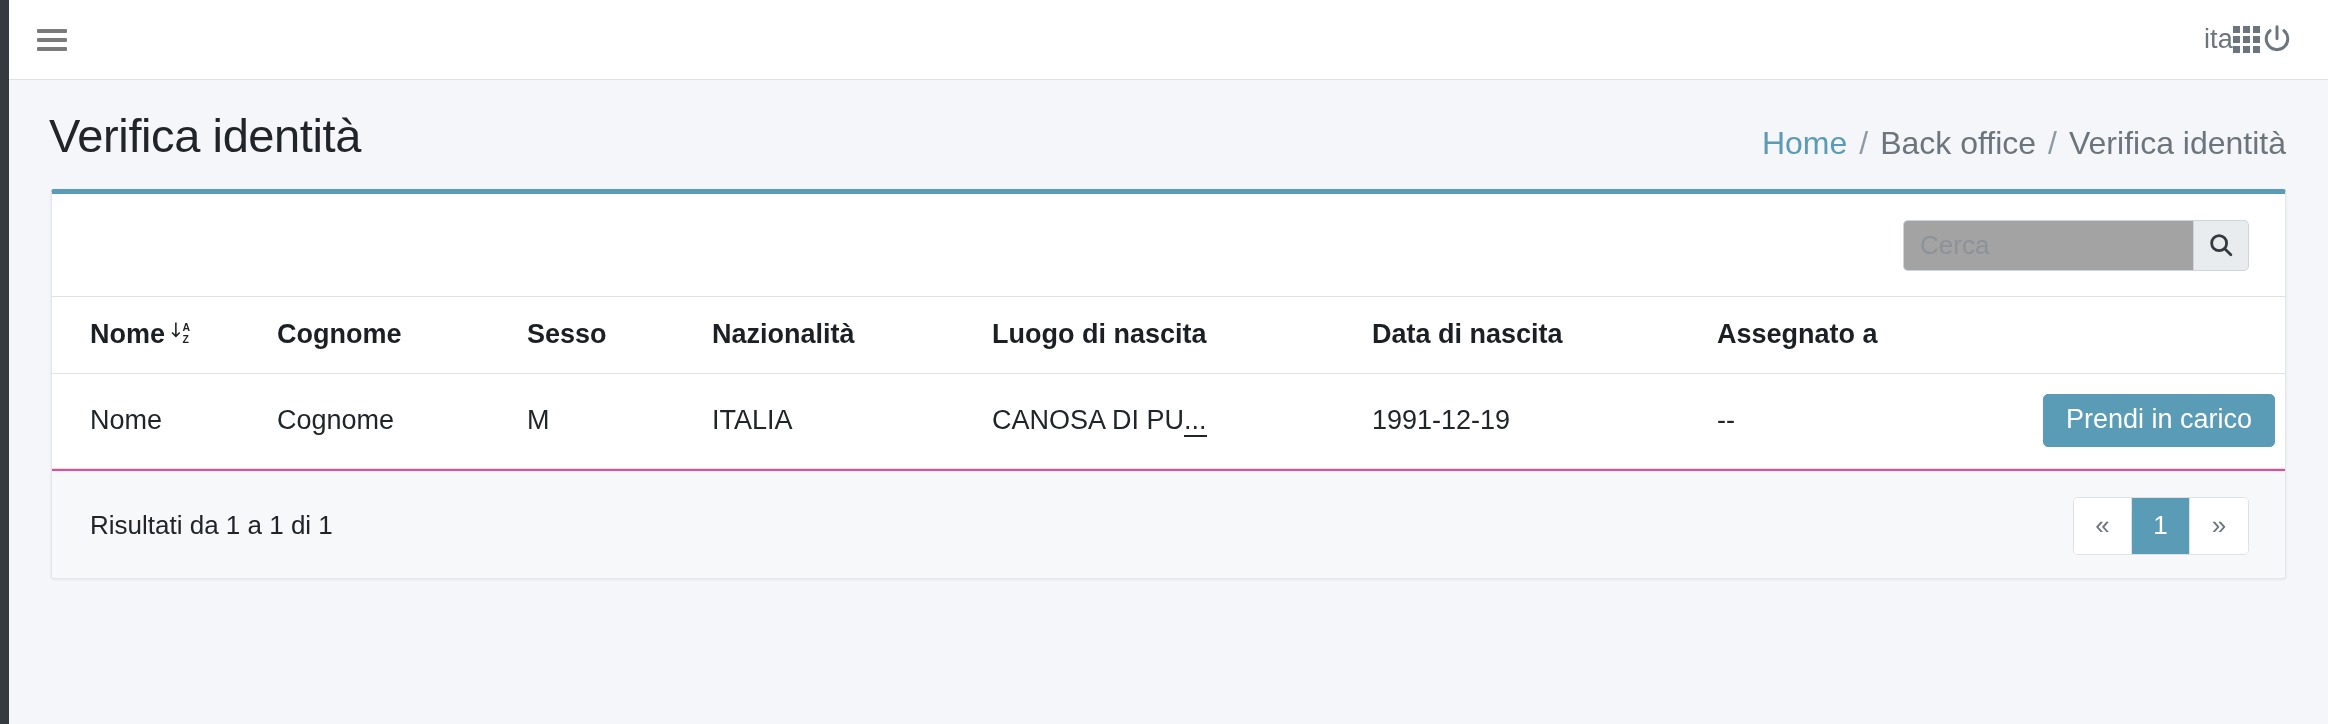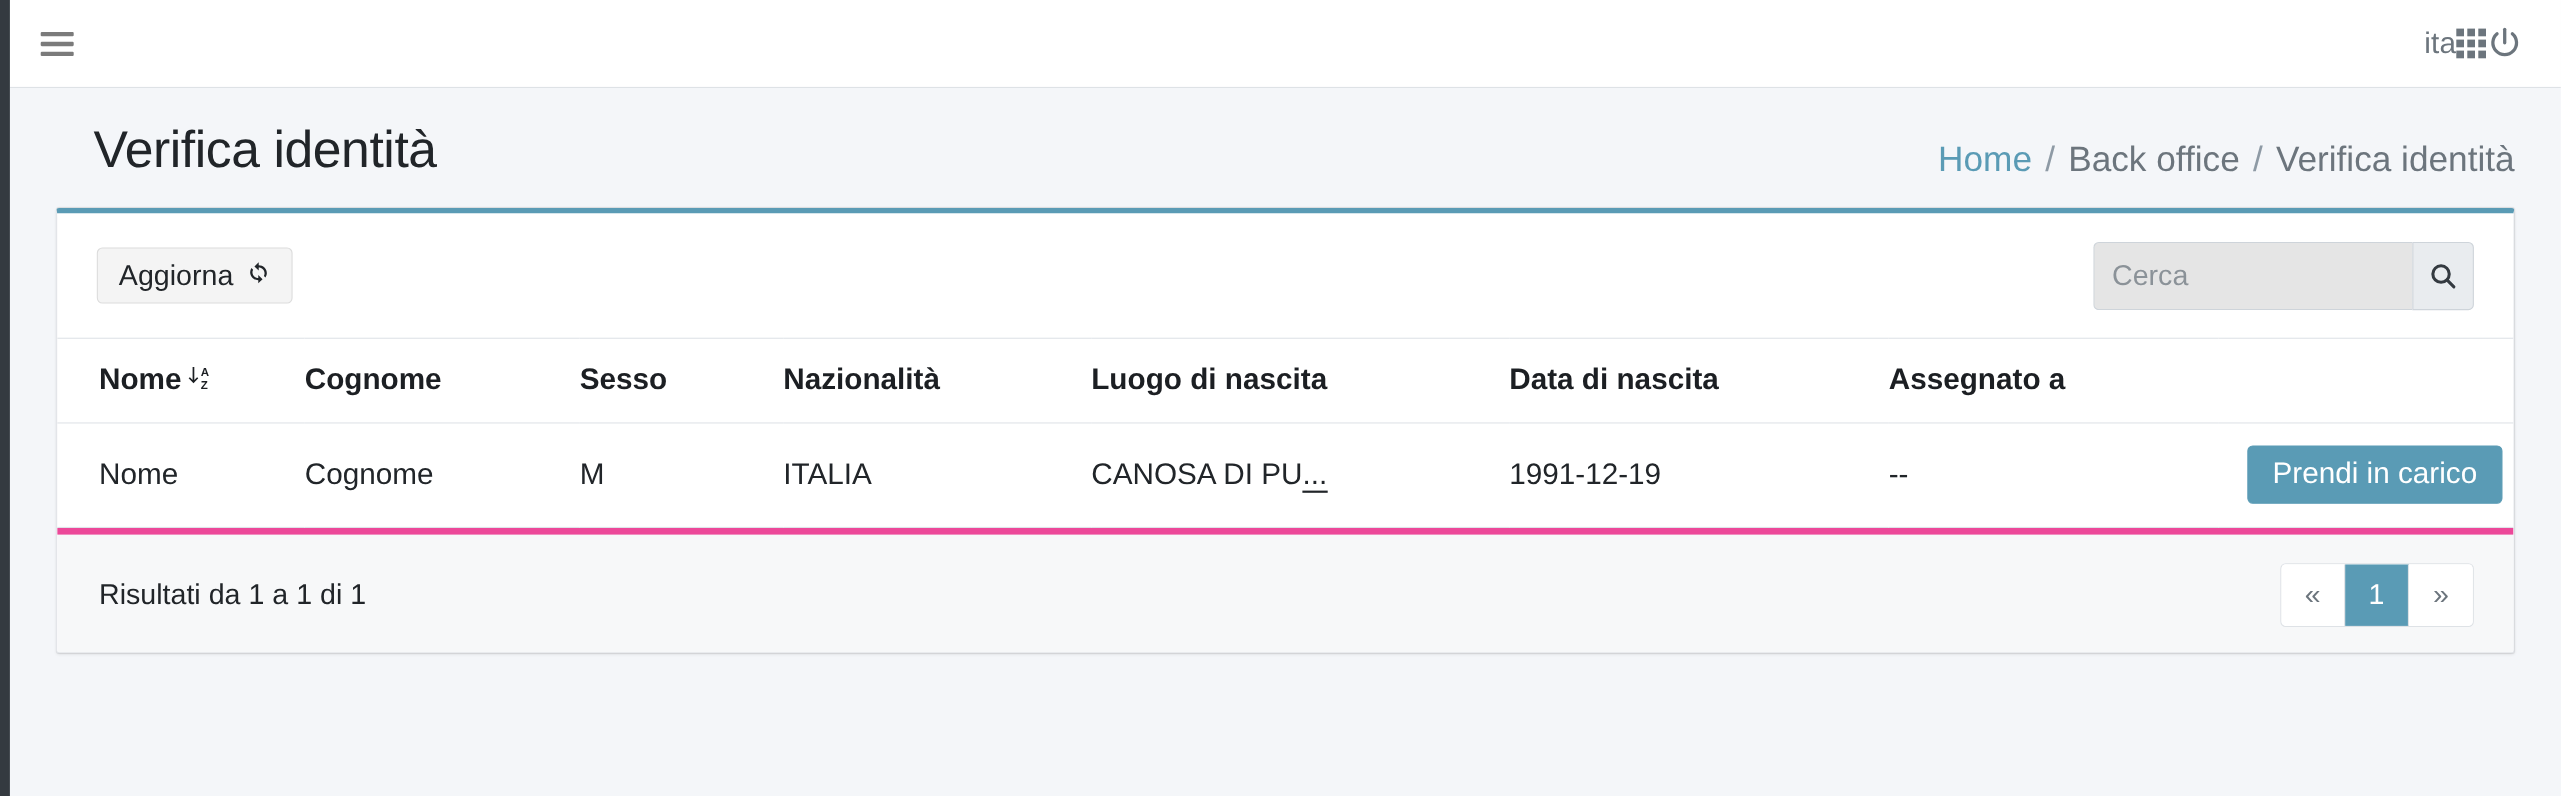--- a/index.html
+++ b/index.html
@@ -93,23 +93,22 @@
   }
   .grid-icon i {
     display: block;
     background: #6c757d;
     width: 7px; height: 7px;
   }
 
   
   .content-header {
     display: flex;
-    align-items: flex-end;
+    align-items: center;
     padding: 30px 42px 26px 40px;
-    margin-left: 36px;
   }
 
   .page-title {
     font-size: 47px;
     font-weight: 400;
     color: #212529;
     line-height: 1.12;
     letter-spacing: -0.4px;
   }
 
@@ -165,30 +164,30 @@
   }
 
   .toolbar-spacer { flex: 1; }
 
   .search-group {
     display: flex;
     align-items: stretch;
   }
   .search-input {
     width: 290px;
-    height: 62px;
+    height: 51px;
     border: 1px solid #ced4da;
     border-right: none;
     border-radius: 5px 0 0 5px;
     font-family: inherit;
     font-size: 26px;
     color: #495057;
     padding: 0 16px;
     outline: none;
-    background: #e5e5e5;
+    background: #a3a3a3;
   }
   .search-input::placeholder { color: #8b9298; }
   .search-btn {
     width: 56px;
     border: 1px solid #ced4da;
     border-radius: 0 5px 5px 0;
     background: #e9ecef;
     display: flex;
     align-items: center;
     justify-content: center;
@@ -256,21 +255,21 @@
     font-size: 27px;
     padding: 11px 22px 13px 22px;
     cursor: pointer;
     line-height: 1;
     white-space: nowrap;
   }
 
   
   .card-footer {
     background: #f7f8f9;
-    border-top: 6px solid #ec4899;
+    border-top: 2px solid #ec4899;
     display: flex;
     align-items: center;
     padding: 26px 36px 23px 38px;
     min-height: 100px;
   }
 
   .results-info {
     font-size: 26px;
     color: #212529;
   }
@@ -360,33 +359,20 @@
       <span class="crumb-text">Back office</span>
       <span class="crumb-sep">/</span>
       <span class="crumb-current">Verifica identità</span>
     </div>
   </div>
 
   <div class="card">
 
     <div class="card-toolbar">
 
-      <button class="btn-refresh">
-        <span>Aggiorna</span>
-        <span>
-          <svg width="24" height="24" viewBox="0 0 24 24" fill="#212529">
-            <path d="M12.2 5.2V2.4L8.3 6.2l3.9 3.8V7.2c2.9 0 5.3 2.3 5.3 5.2
-                     0 .9-.2 1.7-.6 2.4l1.5 1.5a7.2 7.2 0 0 0 1.2-3.9
-                     c0-4-3.3-7.2-7.4-7.2z"></path>
-            <path d="M11.8 18.8v2.8l3.9-3.8-3.9-3.8v2.8c-2.9 0-5.3-2.3-5.3-5.2
-                     0-.9.2-1.7.6-2.4L5.6 7.7a7.2 7.2 0 0 0-1.2 3.9
-                     c0 4 3.3 7.2 7.4 7.2z"></path>
-          </svg>
-        </span>
-      </button>
 
       <div class="toolbar-spacer"></div>
 
       <div class="search-group">
         <input class="search-input" type="text" placeholder="Cerca" style="">
         <div class="search-btn">
           <svg width="28" height="28" viewBox="0 0 24 24" fill="none" stroke="#343a40" stroke-width="2.4" stroke-linecap="round">
             <circle cx="10.4" cy="10.4" r="6.4"></circle>
             <path d="M15.2 15.2 L20.4 20.4"></path>
           </svg>

